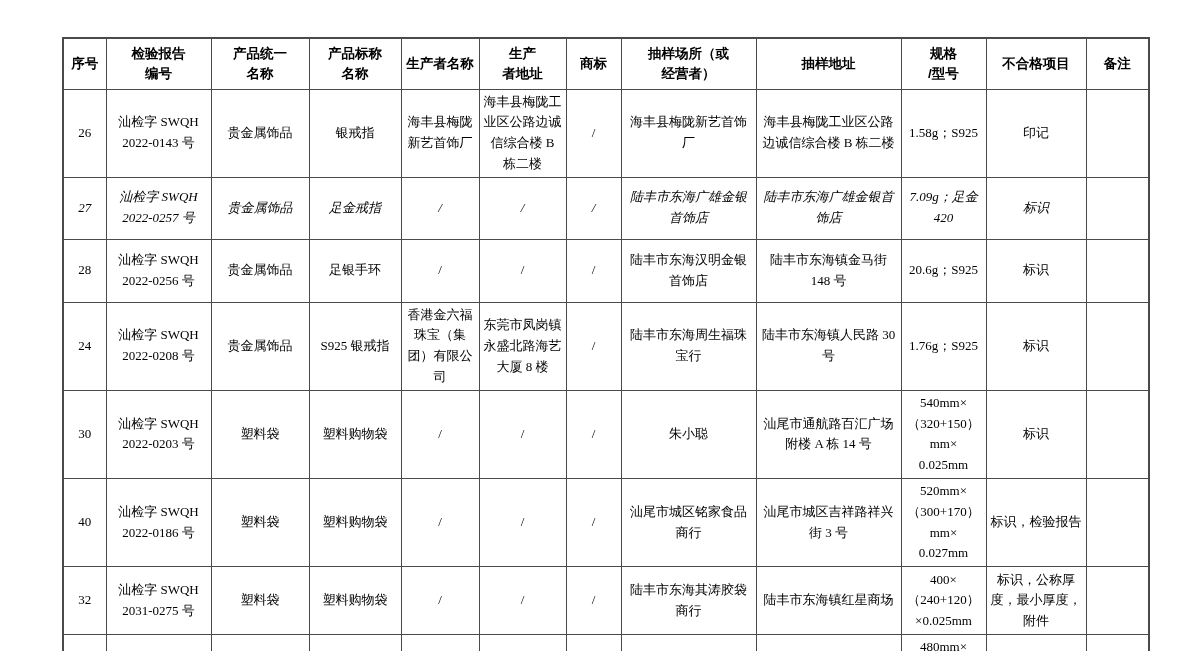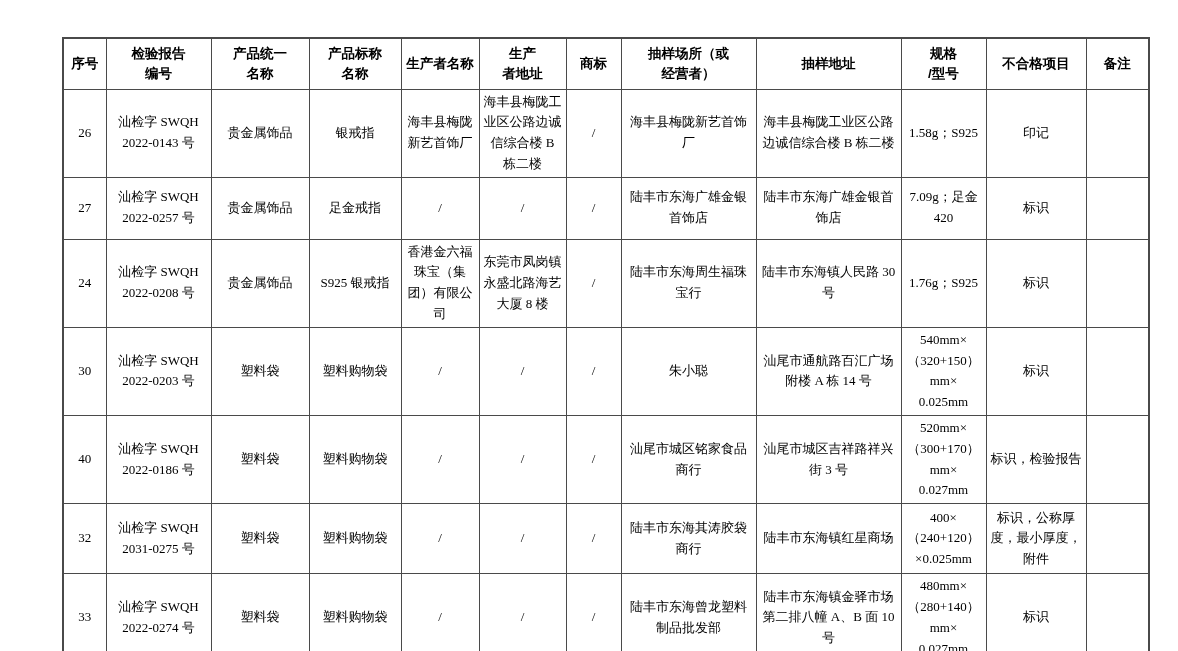--- a/index.html
+++ b/index.html
@@ -38,21 +38,21 @@
     font-size: 13.5px;
     line-height: 1.5;
   }
   table.inspection td {
     font-family: "Liberation Serif", "DejaVu Serif", serif;
     font-size: 13px;
     line-height: 1.6;
   }
   thead tr { height: 51px; margin-top: 10px; }
   tbody tr:nth-child(1) { height: 72px; }
-  tbody tr:nth-child(2) { height: 62px; }
+  tbody tr:nth-child(2) { height: 62px; font-style: italic; }
   tbody tr:nth-child(3) { height: 63px; }
   tbody tr:nth-child(4) { height: 67px; }
   tbody tr:nth-child(5) { height: 70px; }
   tbody tr:nth-child(6) { height: 70px; }
   tbody tr:nth-child(7) { height: 68px; }
   tbody tr:nth-child(8) { height: 65px; }
   col.c0  { width: 43px; }
   col.c1  { width: 105px; }
   col.c2  { width: 98px; }
   col.c3  { width: 92px; }
@@ -130,20 +130,34 @@
           <td>/</td>
           <td>/</td>
           <td>陆丰市东海广雄金银首饰店</td>
           <td>陆丰市东海广雄金银首饰店</td>
           <td>7.09g；足金
 420</td>
           <td>标识</td>
           <td></td>
         </tr>
         <tr>
+          <td>28</td>
+          <td>汕检字 SWQH 2022-0256 号</td>
+          <td>贵金属饰品</td>
+          <td>足银手环</td>
+          <td>/</td>
+          <td>/</td>
+          <td>/</td>
+          <td>陆丰市东海汉明金银首饰店</td>
+          <td>陆丰市东海镇金马街 148 号</td>
+          <td>20.6g；S925</td>
+          <td>标识</td>
+          <td></td>
+        </tr>
+        <tr>
           <td>24</td>
           <td>汕检字 SWQH 2022-0208 号</td>
           <td>贵金属饰品</td>
           <td>S925 银戒指</td>
           <td>香港金六福珠宝（集团）有限公司</td>
           <td>东莞市凤岗镇永盛北路海艺大厦 8 楼</td>
           <td>/</td>
           <td>陆丰市东海周生福珠宝行</td>
           <td>陆丰市东海镇人民路 30 号</td>
           <td>1.76g；S925</td>

